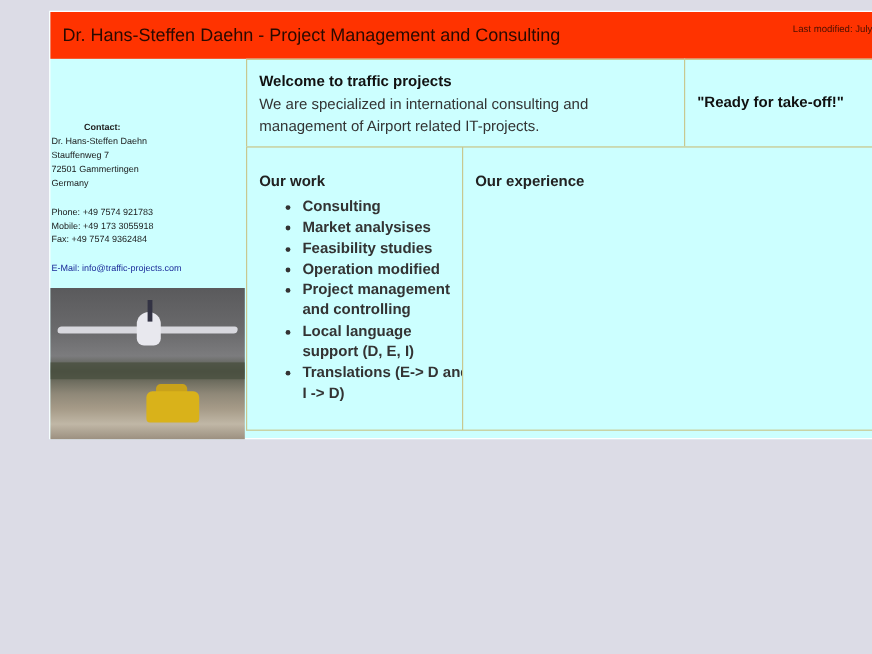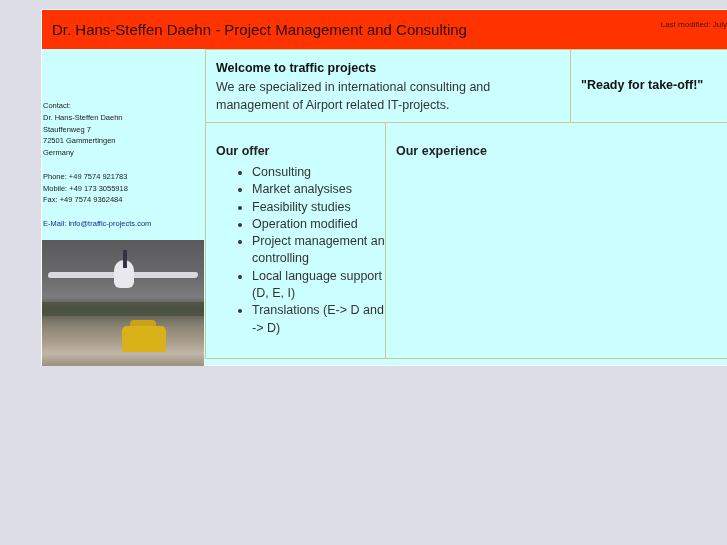--- a/index.html
+++ b/index.html
@@ -43,21 +43,21 @@
     left: 0; top: 39px;
     width: 163px; height: 316px;
   }
   .contact {
     position: absolute;
     left: 1px; top: 51px;
     font-size: 7.5px;
     line-height: 11.8px;
     color: #1a1a1a;
   }
-  .contact .label { font-weight: normal; color: #222; }
+  .contact .label { font-weight: bold; color: #222; padding-left: 27px; }
   .contact .gap { height: 11.8px; }
   .contact .email { color: #1a2a99; }
   .photo {
     position: absolute;
     left: 0; top: 191px;
     width: 162px; height: 126px;
     background: linear-gradient(to bottom,
       #5a5a5c 0%, #6b6b6d 30%, #7c7c7e 45%, #4e5244 55%,
       #6f6e60 62%, #8f8878 70%, #a69b88 80%, #c0b7a6 90%, #9c9080 100%);
     overflow: hidden;
@@ -110,21 +110,21 @@
     font-size: 12.5px; line-height: 17.5px; color: #333; width: 340px;
   }
   .ready .quote {
     position: absolute; left: 10px; top: 28px;
     font-size: 12.5px; font-weight: bold; color: #111;
   }
   .offer h2 { position: absolute; left: 10px; top: 21px; color: #222; }
   .offer ul {
     position: absolute; left: 10px; top: 41px;
     margin: 0; padding: 0 0 0 36px; width: 140px;
-    font-size: 12.5px; line-height: 17.3px; color: #333;
+    font-size: 12.5px; line-height: 17.3px; color: #333; font-weight: bold;
   }
   .offer li { margin: 0; }
   .experience h2 { position: absolute; left: 10px; top: 21px; color: #222; }
   .experience p {
     position: absolute; left: 10px; top: 47px; margin: 0;
     width: 350px; font-size: 12.5px; line-height: 17.5px; color: #333;
   }
 </style>
 </head>
 <body>
@@ -162,21 +162,21 @@
   <div class="box welcome">
     <h2>Welcome to traffic projects</h2>
     <p>We are specialized in international consulting and management of Airport related IT-projects.</p>
   </div>
 
   <div class="box ready">
     <div class="quote">"Ready for take-off!"</div>
   </div>
 
   <div class="box offer">
-    <h2>Our offer</h2>
+    <h2>Our work</h2>
     <ul>
       <li>Consulting</li>
       <li>Market analysises</li>
       <li>Feasibility studies</li>
       <li>Operation modified</li>
       <li>Project management and controlling</li>
       <li>Local language support (D, E, I)</li>
       <li>Translations (E-&gt; D and I -&gt; D)</li>
     </ul>
   </div>

